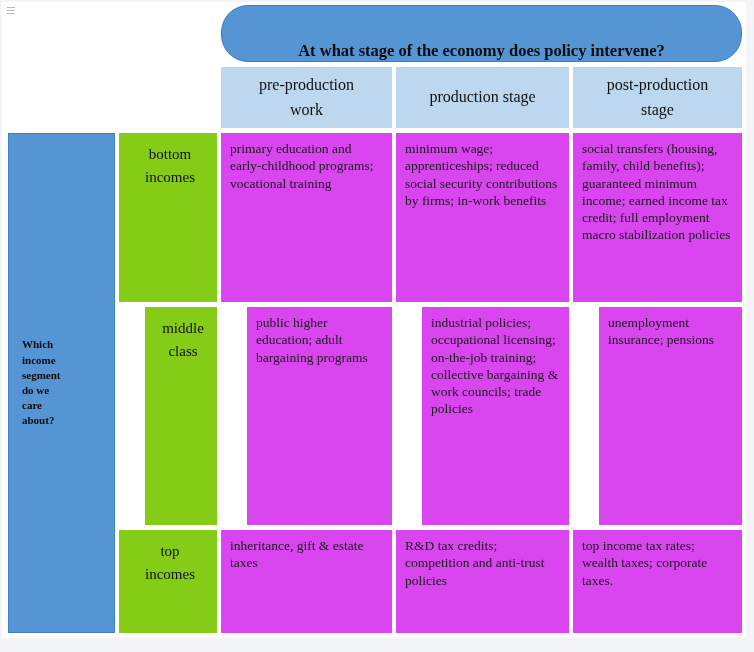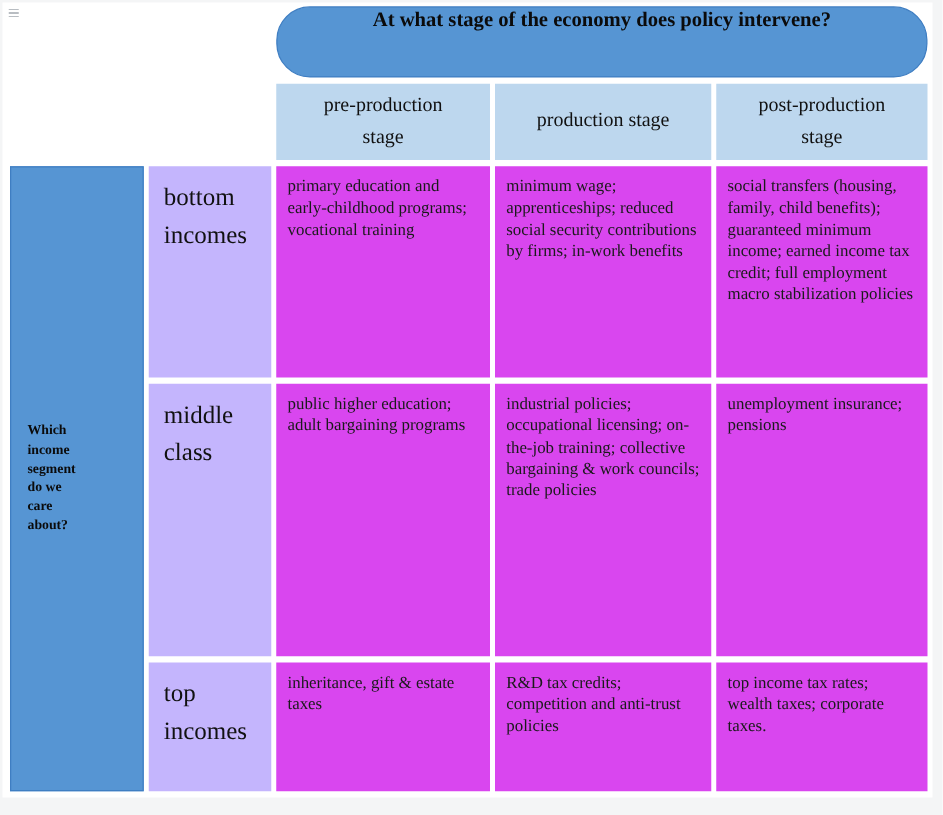--- a/index.html
+++ b/index.html
@@ -35,21 +35,21 @@
   .cell-dark {
     background: #5695d3;
     border: 1px solid #3f7ec2;
     color: #0b0b0b;
     font-weight: bold;
   }
   .top-header {
     grid-column: 3 / 6;
     grid-row: 1;
     display: flex;
-    align-items: flex-start;
+    align-items: flex-end;
     justify-content: center;
     font-size: 16.5px;
     text-align: center;
     border-radius: 27px;
   }
   .left-header {
     grid-column: 1;
     grid-row: 3 / 6;
     display: flex;
     align-items: center;
@@ -66,57 +66,58 @@
     align-items: center;
     justify-content: center;
     text-align: center;
     font-size: 16px;
     line-height: 1.55;
     color: #111;
     white-space: pre-line;
   }
   .row-label {
     grid-column: 2;
-    background: #c4b5fd;
+    background: #84cc16;
     padding: 10px 8px 0 12px;
-    font-size: 20px;
+    font-size: 15px;
     line-height: 1.5;
     color: #111;
     white-space: pre-line;
+    text-align: center;
   }
   .data-cell {
     background: #d946ef;
     padding: 7px 9px 6px 9px;
     font-size: 13.5px;
     line-height: 1.28;
     color: #1a1a1a;
   }
   .c3 { grid-column: 3; }
   .c4 { grid-column: 4; justify-content: center; }
   .c5 { grid-column: 5; justify-content: center; }
   .r3 { grid-row: 3; }
-  .r4 { grid-row: 4; }
+  .r4 { grid-row: 4; margin-left: 26px; }
   .r5 { grid-row: 5; }
 </style>
 </head>
 <body>
 
 <div class="canvas">
   <div class="artifact"></div>
 </div>
 
 <div class="policy-grid">
 
   <div class="cell-dark top-header">
     <span>At what stage of the economy does policy intervene?</span>
   </div>
 
   <div class="stage-header c3">
     <span>pre-production
-stage</span>
+work</span>
   </div>
   <div class="stage-header c4">
     <span>production stage</span>
   </div>
   <div class="stage-header c5">
     <span>post-production
 stage</span>
   </div>
 
   <div class="cell-dark left-header">

